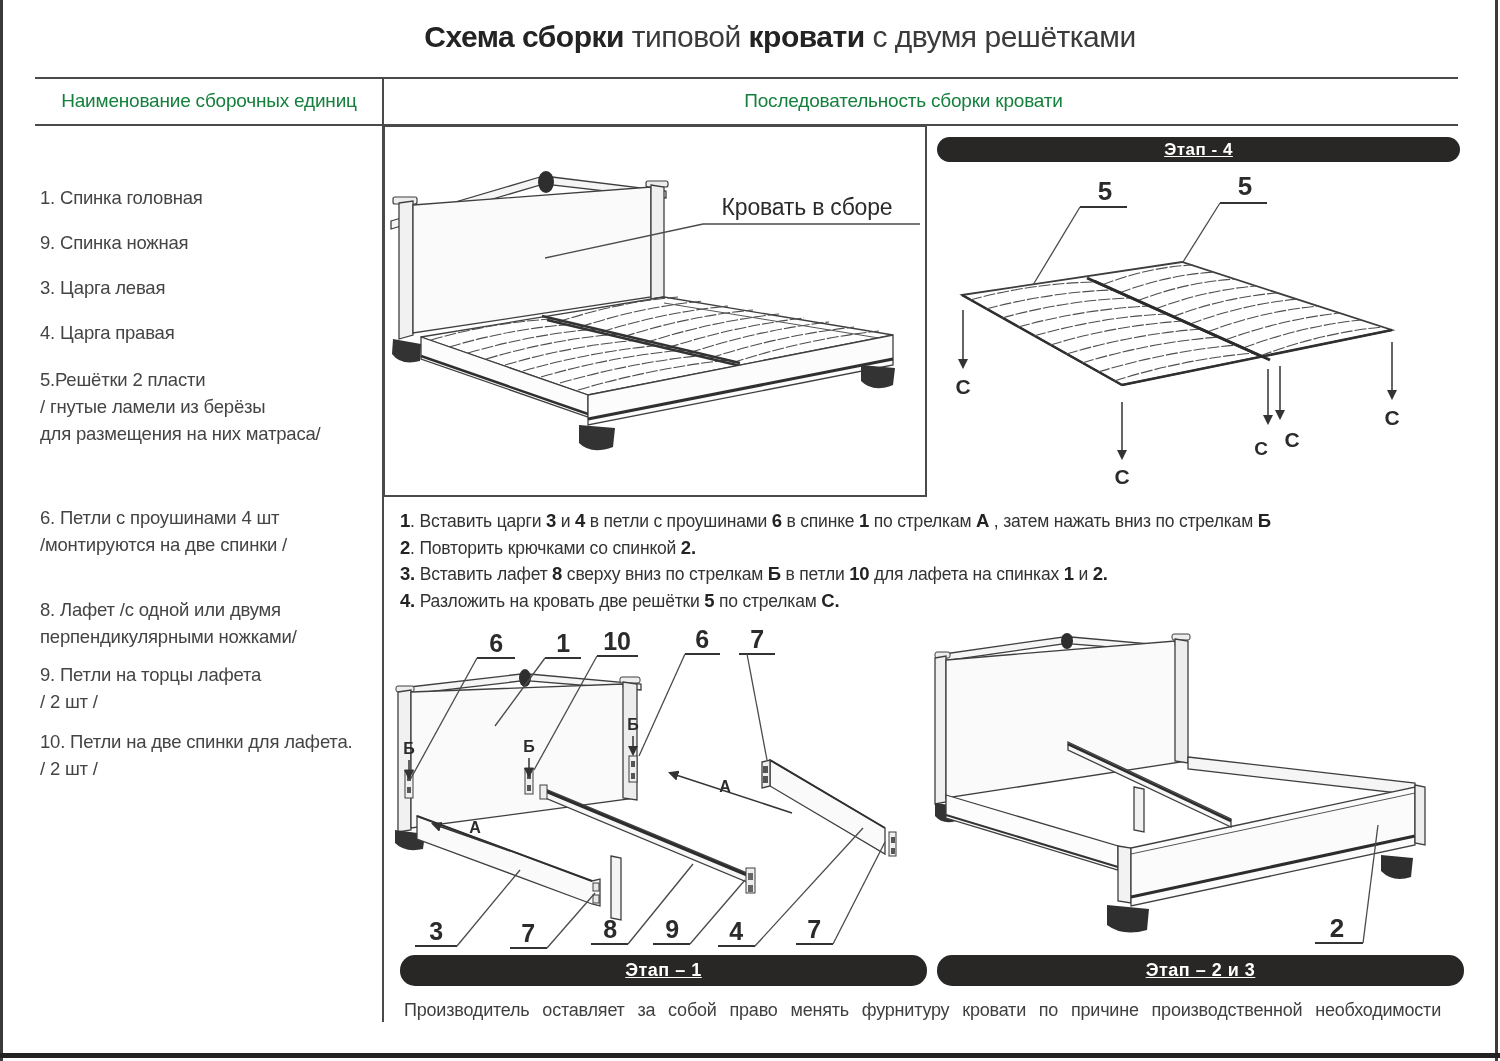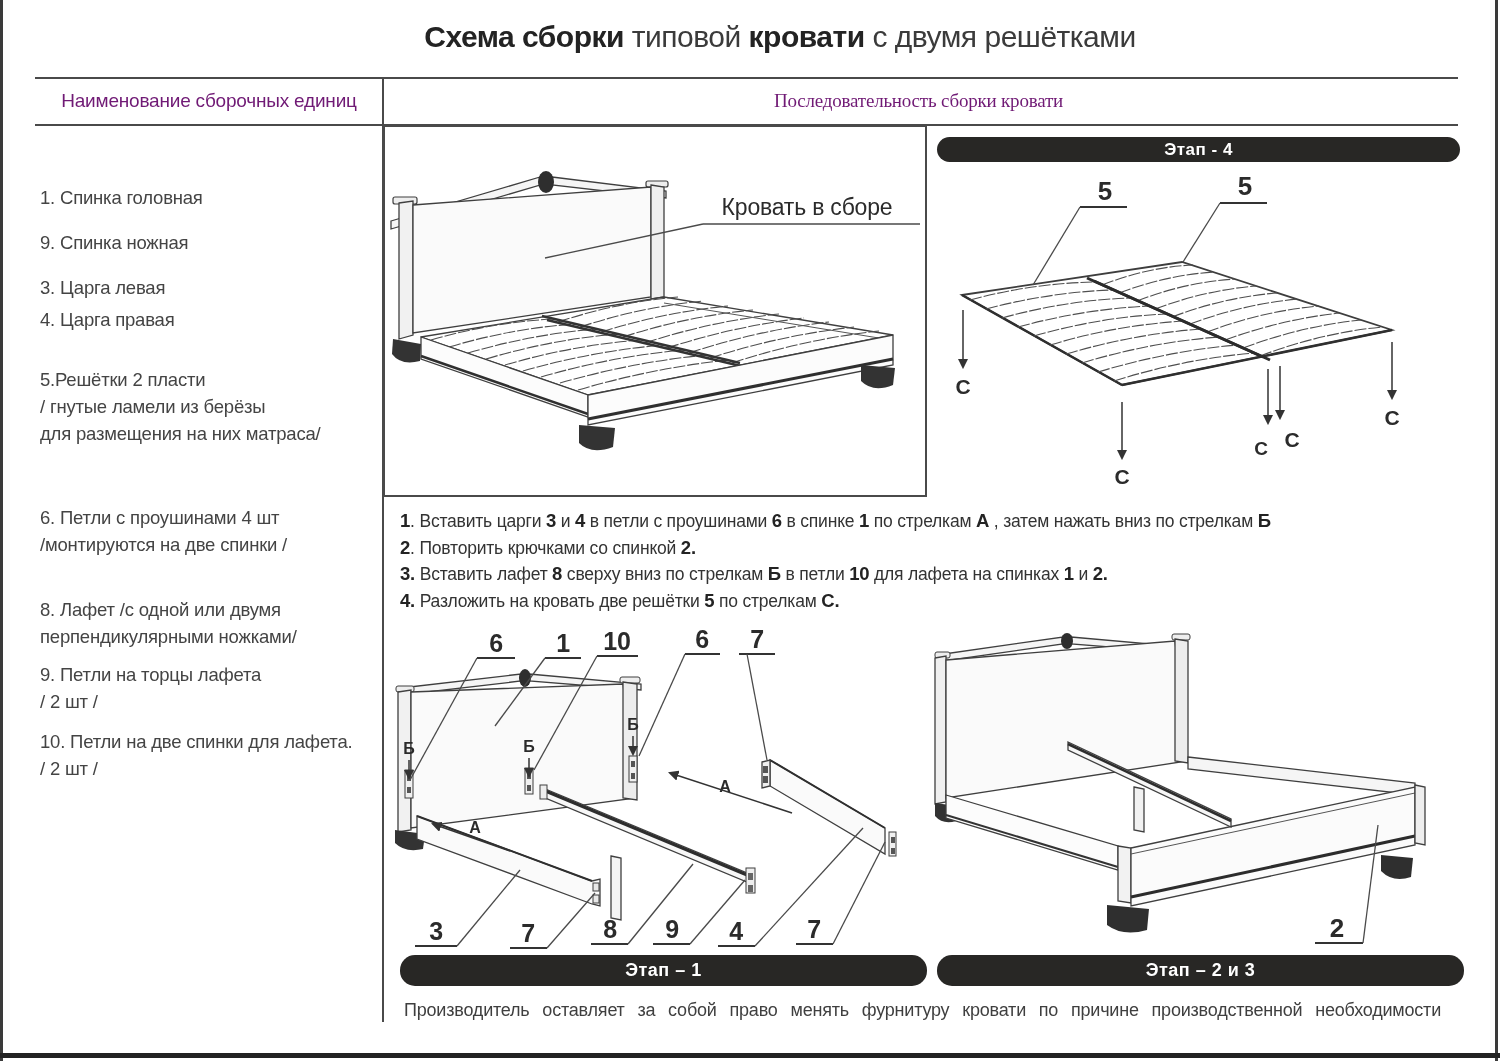--- a/index.html
+++ b/index.html
@@ -5,26 +5,26 @@
   html,body{margin:0;padding:0;background:#ffffff;}
   #page{
     position:relative;width:1500px;height:1061px;background:#fff;overflow:hidden;
     font-family:"Liberation Sans", sans-serif;color:#3c3c3c;letter-spacing:-0.2px;padding-left:36px;
   }
   .pline{position:absolute;background:#4a4a4a;}
   .pborder{position:absolute;background:#3a3a3a;}
   .title{position:absolute;top:20px;left:60px;width:1440px;text-align:center;
     font-size:30px;color:#3b3b3b;letter-spacing:-0.5px;}
   .title .b,.instr .b{font-weight:bold;color:#232323;}
-  .col-hdr{position:absolute;font-size:19px;color:#701a75;text-align:center;}
+  .col-hdr{position:absolute;font-size:19px;color:#15803d;text-align:center;}
   .parts-item{position:absolute;left:40px;width:344px;font-size:18.5px;line-height:27px;
     white-space:pre-line;color:#444444;}
   .badge{position:absolute;background:#282725;color:#ffffff;border-radius:14px;
     display:flex;align-items:center;justify-content:center;
-    font-size:18px;font-weight:bold;letter-spacing:0.5px;}
+    font-size:18px;font-weight:bold;letter-spacing:0.5px;text-decoration:underline;}
   .instr{position:absolute;left:400px;top:508px;width:1075px;font-size:17.5px;
     line-height:26.5px;color:#333333;}
   .instr-line{white-space:nowrap;}
   .instr .b{font-size:18.5px;}
   .disclaimer{position:absolute;left:404px;top:1000px;width:1080px;font-size:18px;
     color:#3f3f3f;word-spacing:8px;white-space:nowrap;}
   svg{position:absolute;overflow:visible;}
   svg text{font-family:"Liberation Sans", sans-serif;fill:#2b2b2b;}
   .lbl{font-weight:bold;}
   .ldr{stroke:#4a4a4a;stroke-width:1.3;fill:none;}
@@ -42,26 +42,26 @@
   <div class="pborder" style="left:1495px;top:0;width:3px;height:1061px;"></div>
   <div class="pborder" style="left:0;top:1053px;width:1500px;height:5px;background:#222;"></div>
 
   <div class="title"><span class="b">Схема сборки</span><span> типовой </span><span class="b">кровати</span><span> с двумя решётками</span></div>
 
   <div class="pline" style="left:35px;top:77px;width:1423px;height:2px;"></div>
   <div class="pline" style="left:35px;top:124px;width:1423px;height:2px;"></div>
   <div class="pline" style="left:382px;top:77px;width:2px;height:945px;"></div>
 
   <div class="col-hdr" style="left:35px;top:90px;width:348px;">Наименование  сборочных единиц</div>
-  <div class="col-hdr" style="left:381px;top:90px;width:1075px;font-family:Liberation Serif, serif;">Последовательность сборки кровати</div>
+  <div class="col-hdr" style="left:366px;top:90px;width:1075px;">Последовательность сборки кровати</div>
 
   <div class="parts-item" style="top:184px;">1.   Спинка головная</div>
   <div class="parts-item" style="top:229px;">9. Спинка ножная</div>
   <div class="parts-item" style="top:274px;">3. Царга левая</div>
-  <div class="parts-item" style="top:306px;">4. Царга правая</div>
+  <div class="parts-item" style="top:319px;">4. Царга правая</div>
   <div class="parts-item" style="top:366px;">5.Решётки  2 пласти
 / гнутые ламели из берёзы
 для размещения на них матраса/</div>
   <div class="parts-item" style="top:456px;margin-top:48px;">6. Петли с проушинами 4 шт
 /монтируются на две спинки /</div>
   <div class="parts-item" style="top:596px;">8. Лафет /с одной или двумя
 перпендикулярными ножками/</div>
   <div class="parts-item" style="top:661px;">9. Петли на торцы лафета
 / 2 шт /</div>
   <div class="parts-item" style="top:728px;">10. Петли на две спинки для лафета.

